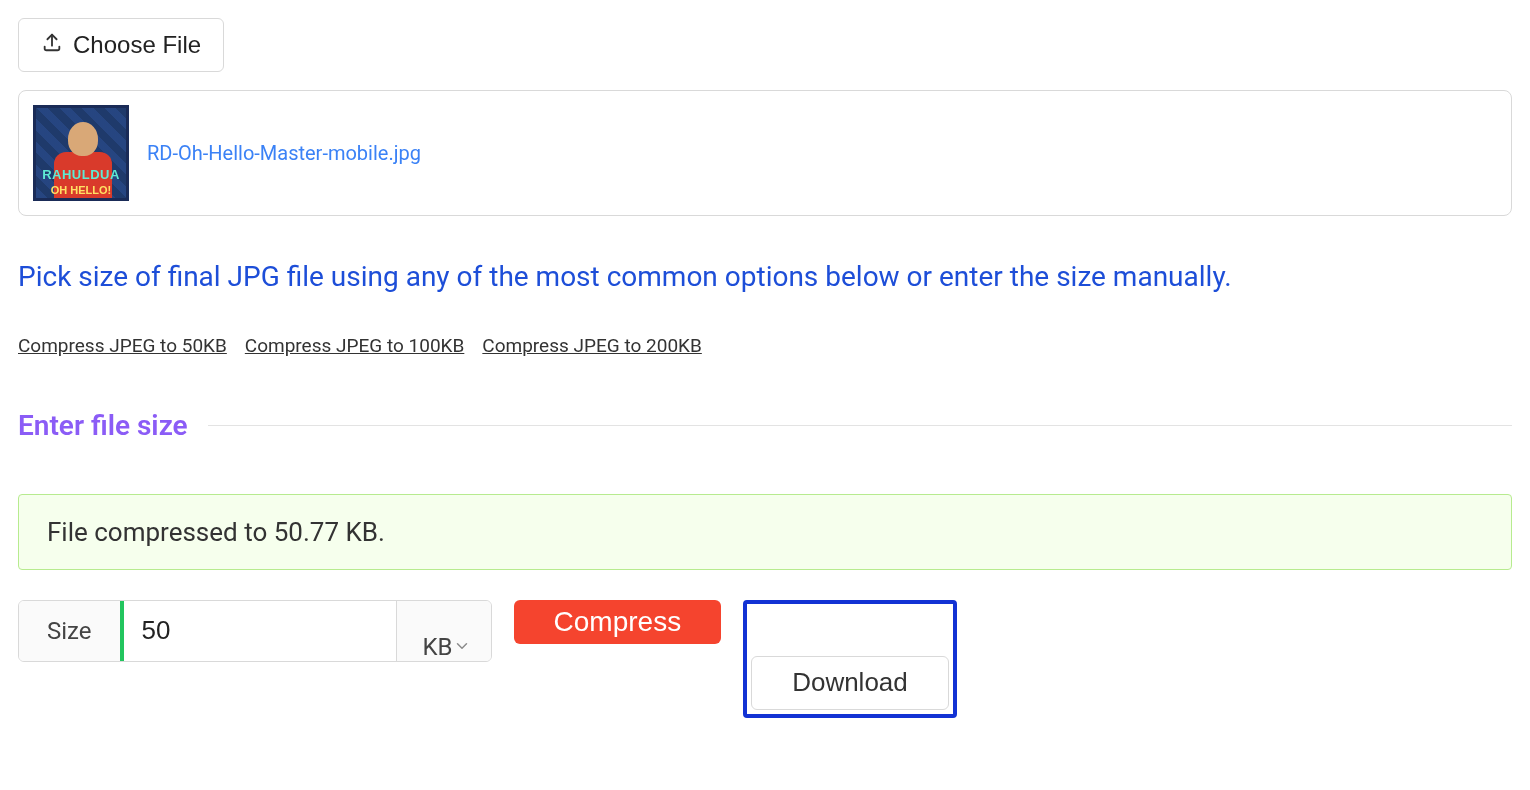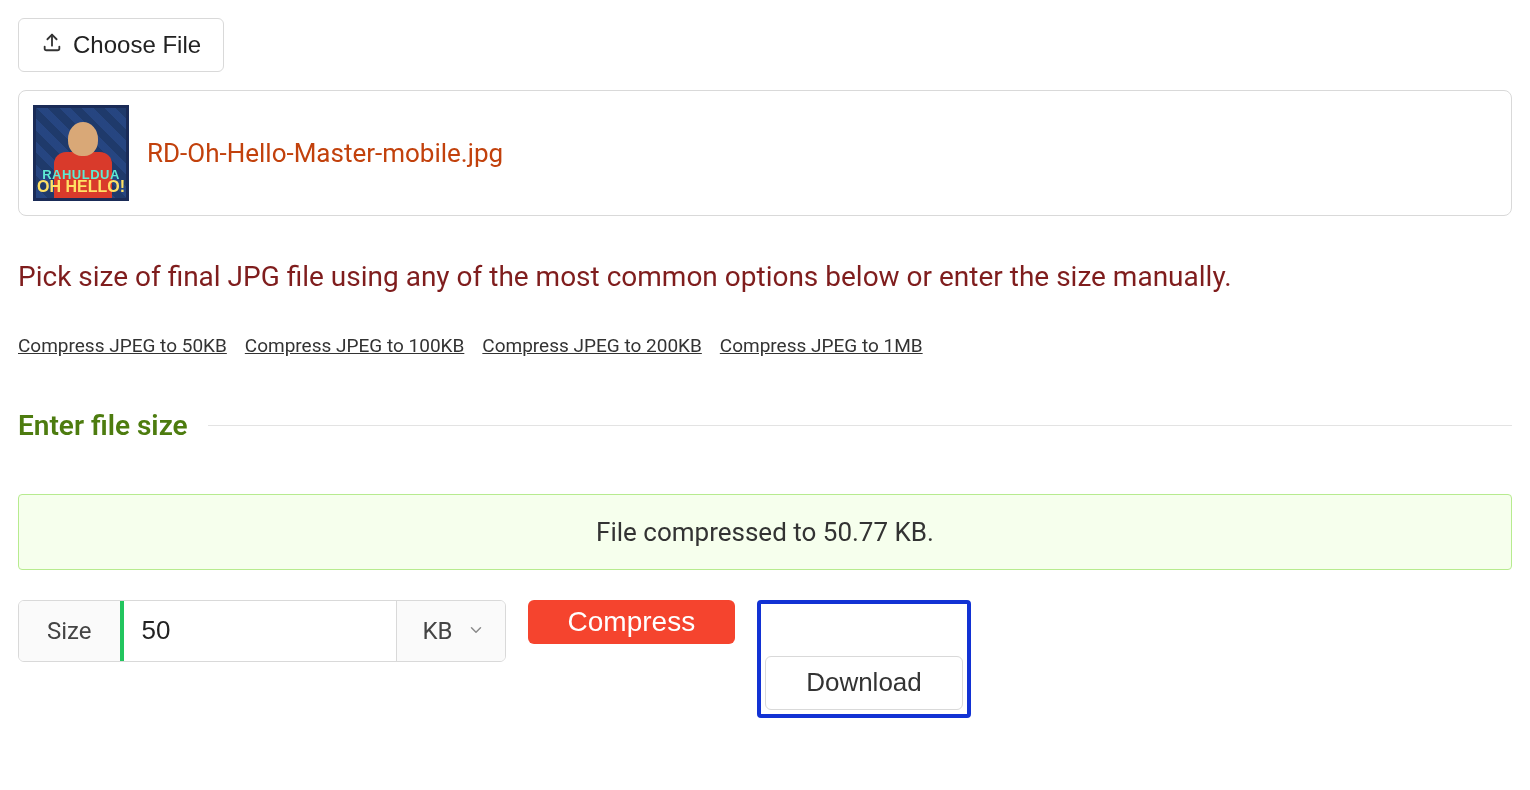--- a/index.html
+++ b/index.html
@@ -56,27 +56,27 @@
     position: absolute; left: 18px; top: 44px; width: 58px; height: 60px;
     background: #d93a2b; border-radius: 12px 12px 0 0;
   }
   .thumb .txt1 {
     position: absolute; left: 0; right: 0; bottom: 16px;
     text-align: center; color: #5eead4; font-weight: 800; font-size: 13px;
     letter-spacing: .5px; font-family: Impact, Arial Black, sans-serif;
   }
   .thumb .txt2 {
     position: absolute; left: 0; right: 0; bottom: 2px;
-    text-align: center; color: #ffe164; font-weight: 700; font-size: 16px;
+    text-align: center; color: #ffe164; font-weight: 700; font-size: 11px;
     font-family: Arial, sans-serif;
   }
-  .filename { color: #c2410c; font-size: 26px; }
+  .filename { color: #3b82f6; font-size: 20px; }
   .desc {
     margin-top: 42px;
-    color: #7f1d1d;
+    color: #1d4ed8;
     font-size: 28px;
     line-height: 1.35;
   }
   .preset-row {
     margin-top: 38px;
     display: flex;
     gap: 18px;
     flex-wrap: wrap;
     font-size: 19px;
   }
@@ -87,37 +87,36 @@
   }
   .section-heading {
     margin-top: 52px;
     display: flex;
     align-items: center;
     gap: 20px;
   }
   .section-heading h3 {
     font-weight: 600;
     font-size: 28px;
-    color: #4d7c0f;
+    color: #8b5cf6;
     white-space: nowrap;
   }
   .section-heading .line {
     flex: 1;
     height: 1px;
     background: #e3e3e3;
   }
   .alert-success {
     margin-top: 52px;
     border: 1px solid #b7eb8f;
     background: #f6ffed;
     border-radius: 4px;
     padding: 22px 28px;
     color: #333;
     font-size: 26px;
-    text-align: center;
   }
   .size-row {
     margin-top: 30px;
     display: flex;
     align-items: stretch;
     gap: 22px;
   }
   .input-group {
     display: inline-flex;
     border: 1px solid #d9d9d9;
@@ -137,21 +136,21 @@
     border: none; outline: none;
     padding: 0 18px;
     font-size: 26px;
     width: 272px;
     color: #222;
   }
   .unit-select {
     background: #fafafa;
     border-left: 1px solid #d9d9d9;
     padding: 0 20px 0 26px;
-    display: flex; align-items: center; gap: 14px;
+    display: flex; align-items: flex-end; 
     color: #444; font-size: 24px;
     cursor: pointer;
   }
   .chevron svg { width: 18px; height: 18px; stroke: #8c8c8c; }
   .btn-compress {
     background: #f5442e;
     border: none;
     color: #fff;
     font-size: 28px;
     padding: 0 40px;
@@ -206,21 +205,20 @@
 </div>
 
 
 <p class="desc">Pick size of final JPG file using any of the most common options below or enter the size manually.</p>
 
 
 <div class="preset-row">
   <a class="preset-link">Compress JPEG to 50KB</a>
   <a class="preset-link">Compress JPEG to 100KB</a>
   <a class="preset-link">Compress JPEG to 200KB</a>
-  <a class="preset-link">Compress JPEG to 1MB</a>
 </div>
 
 
 <div class="section-heading">
   <h3>Enter file size</h3>
   <div class="line"></div>
 </div>
 
 
 <div class="alert-success">

